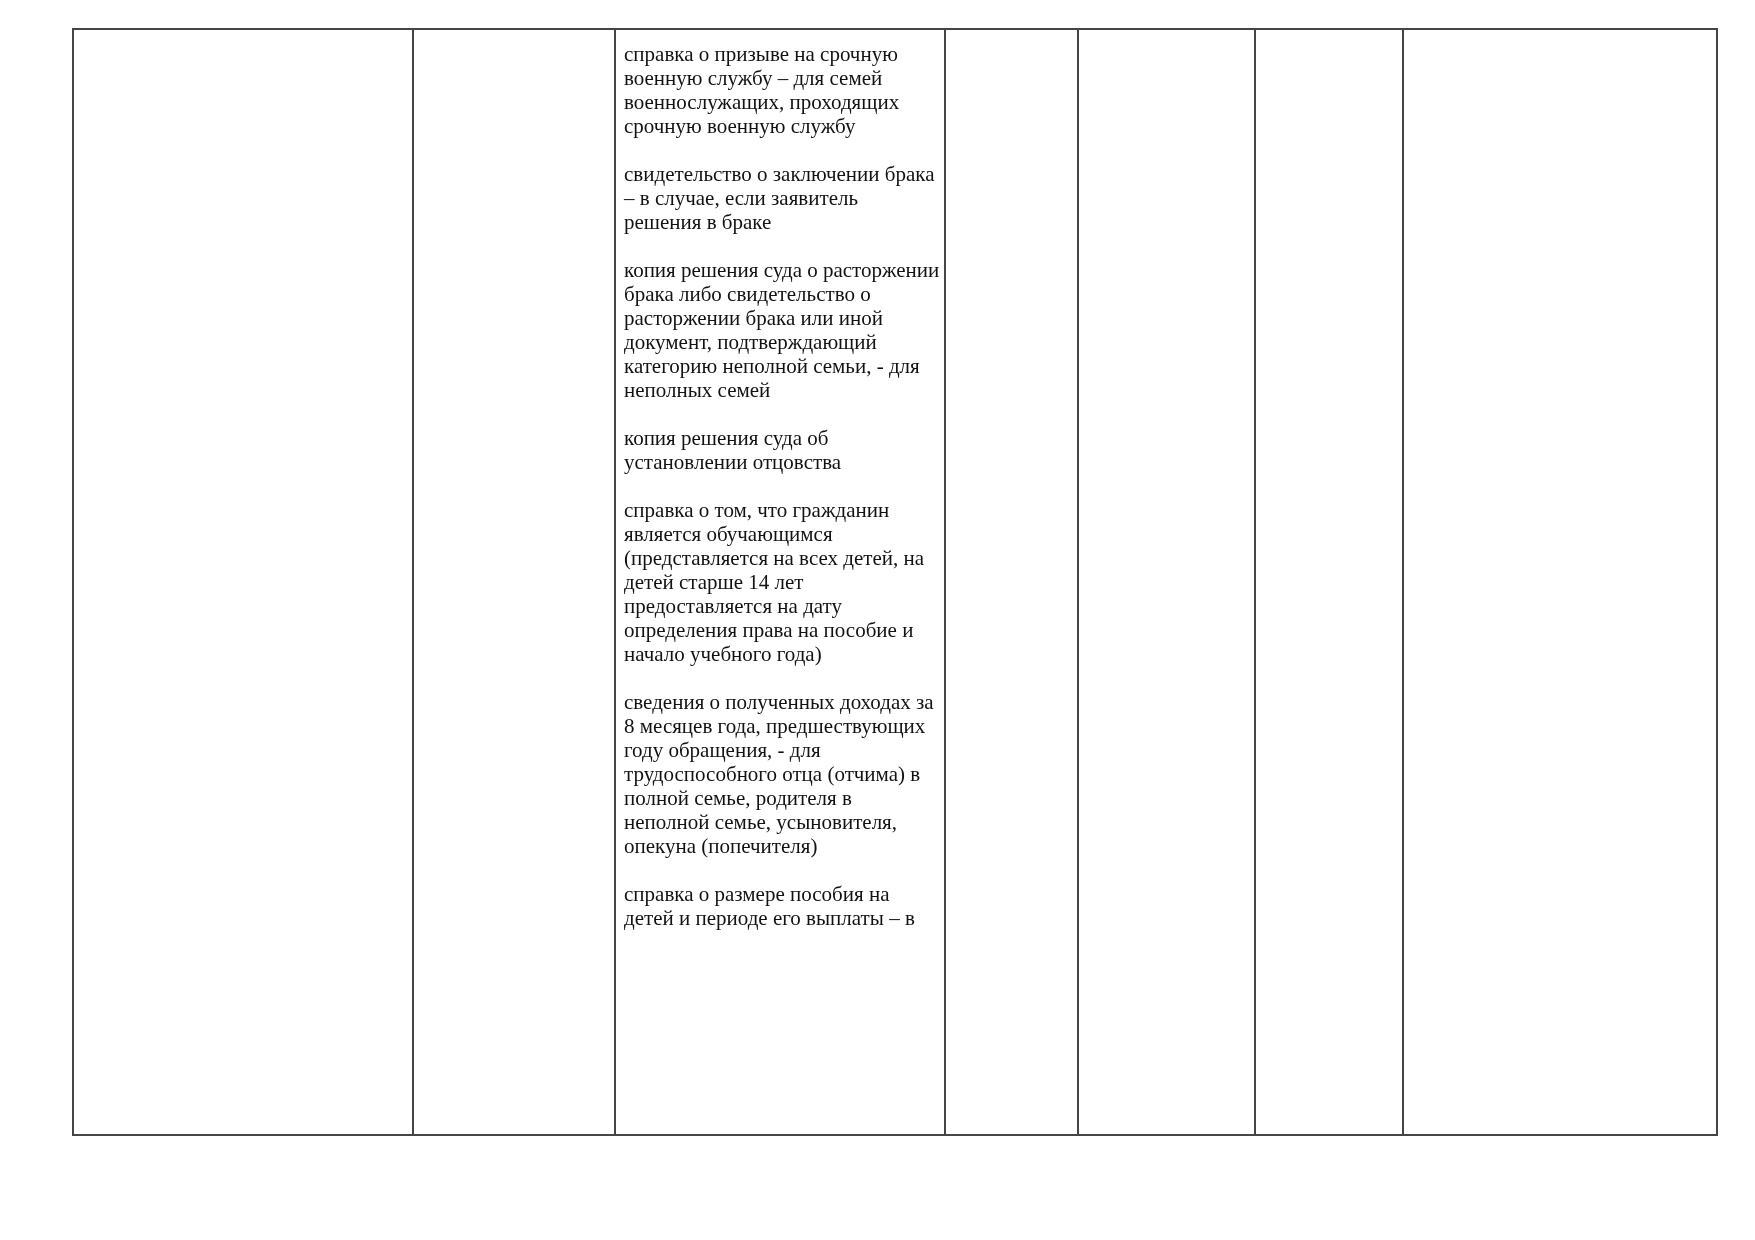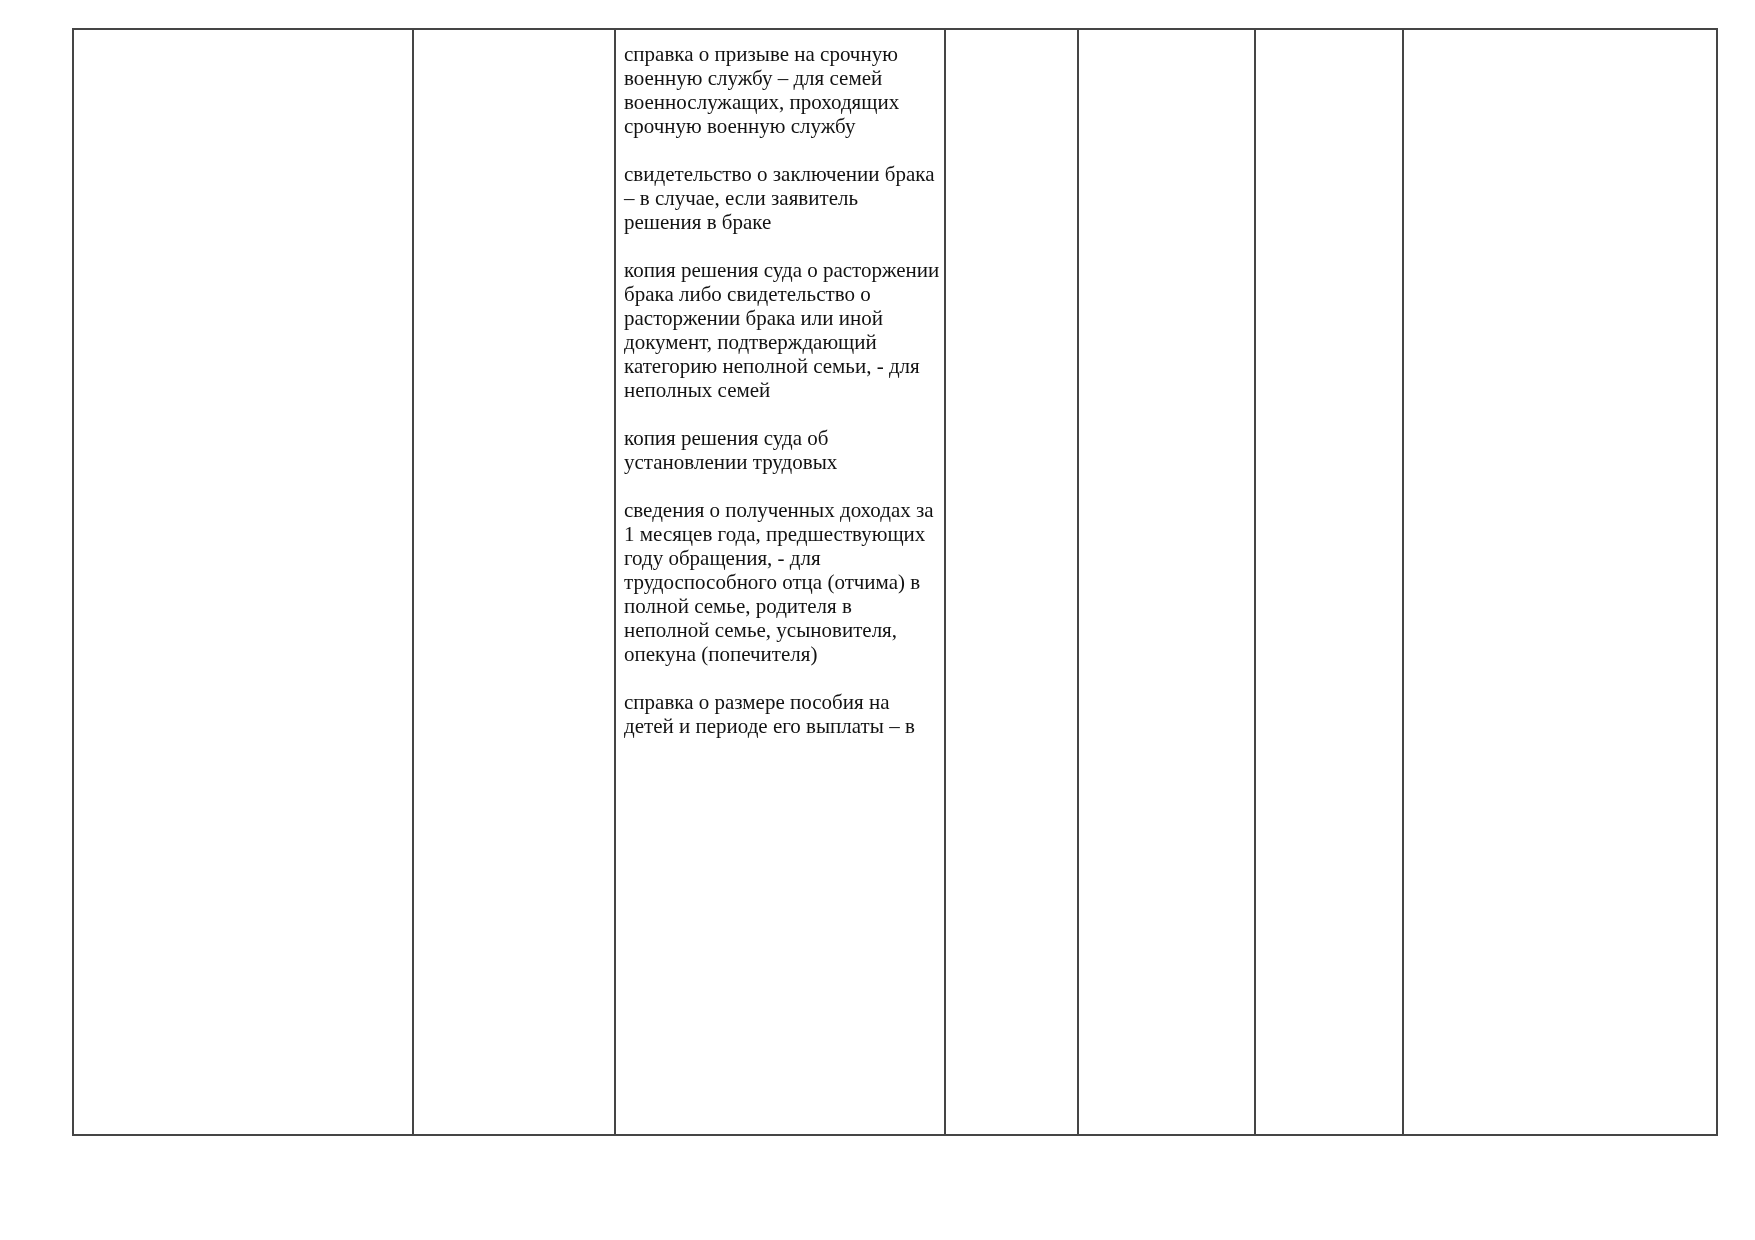--- a/index.html
+++ b/index.html
@@ -48,22 +48,23 @@
 <body>
 
 <div class="page">
   <div class="doc-table">
     <div class="cell"></div>
     <div class="cell"></div>
     <div class="cell cell-docs">
       <p>справка о призыве на срочную военную службу – для семей военнослужащих, проходящих срочную военную службу</p>
       <p>свидетельство о заключении брака – в случае, если заявитель решения в браке</p>
       <p>копия решения суда о расторжении брака либо свидетельство о расторжении брака или иной документ, подтверждающий категорию неполной семьи, - для неполных семей</p>
-      <p>копия решения суда об установлении трудовых</p>
-      <p>сведения о полученных доходах за 1 месяцев года, предшествующих году обращения, - для трудоспособного отца (отчима) в полной семье, родителя в неполной семье, усыновителя, опекуна (попечителя)</p>
+      <p>копия решения суда об установлении отцовства</p>
+      <p>справка о том, что гражданин является обучающимся (представляется на всех детей, на детей старше 14 лет предоставляется на дату определения права на пособие и начало учебного года)</p>
+      <p>сведения о полученных доходах за 8 месяцев года, предшествующих году обращения, - для трудоспособного отца (отчима) в полной семье, родителя в неполной семье, усыновителя, опекуна (попечителя)</p>
       <p>справка о размере пособия на детей и периоде его выплаты – в</p>
     </div>
     <div class="cell"></div>
     <div class="cell"></div>
     <div class="cell"></div>
     <div class="cell"></div>
   </div>
 </div>
 
 </body></html>

